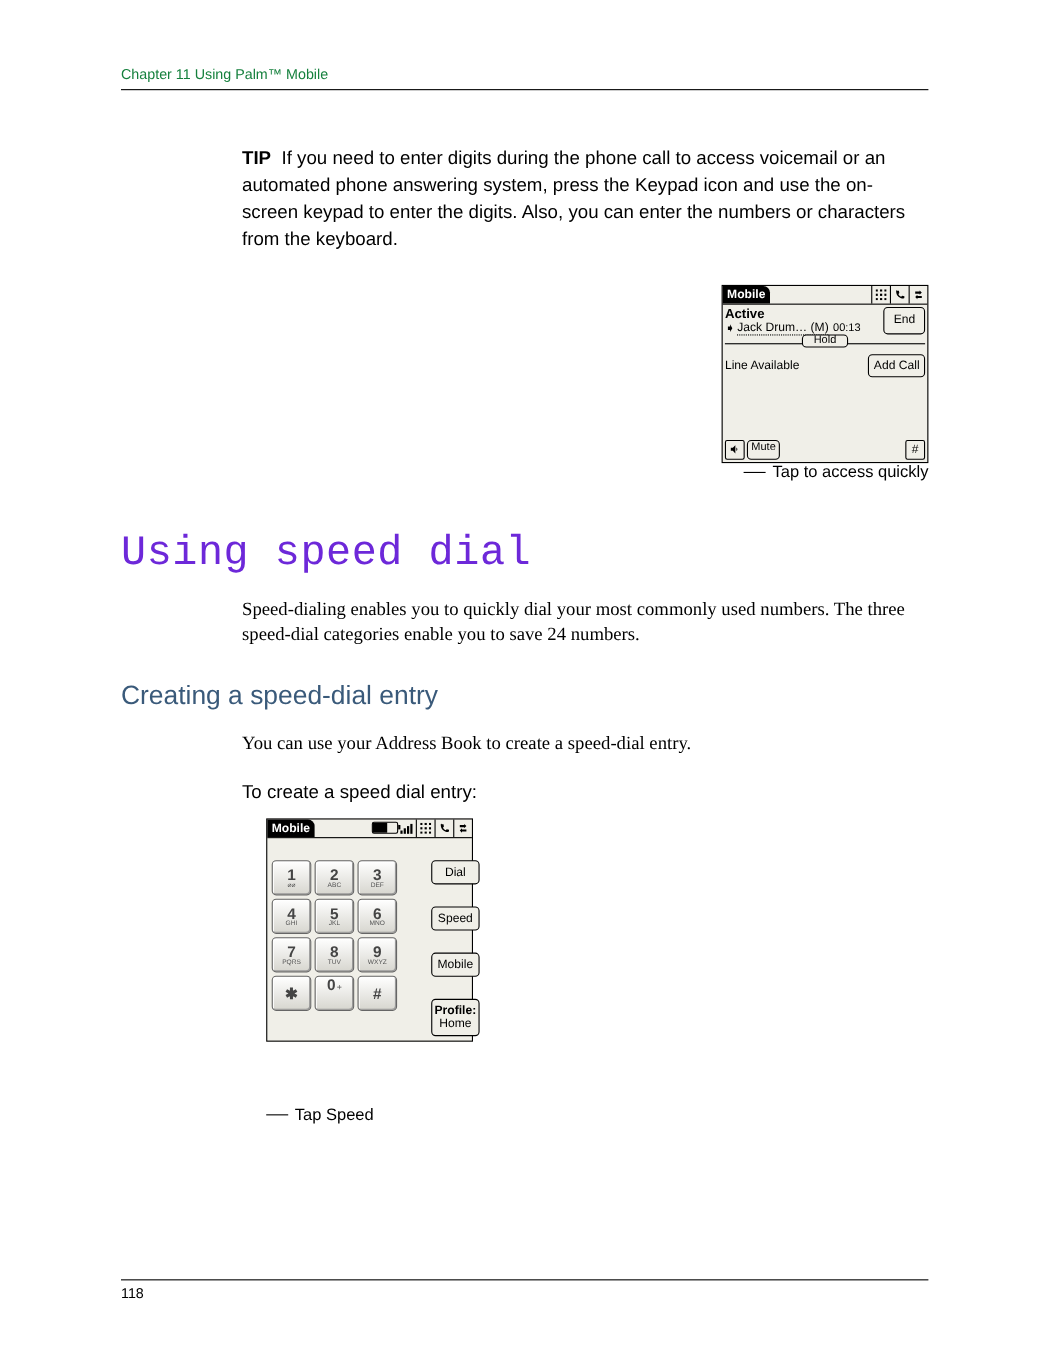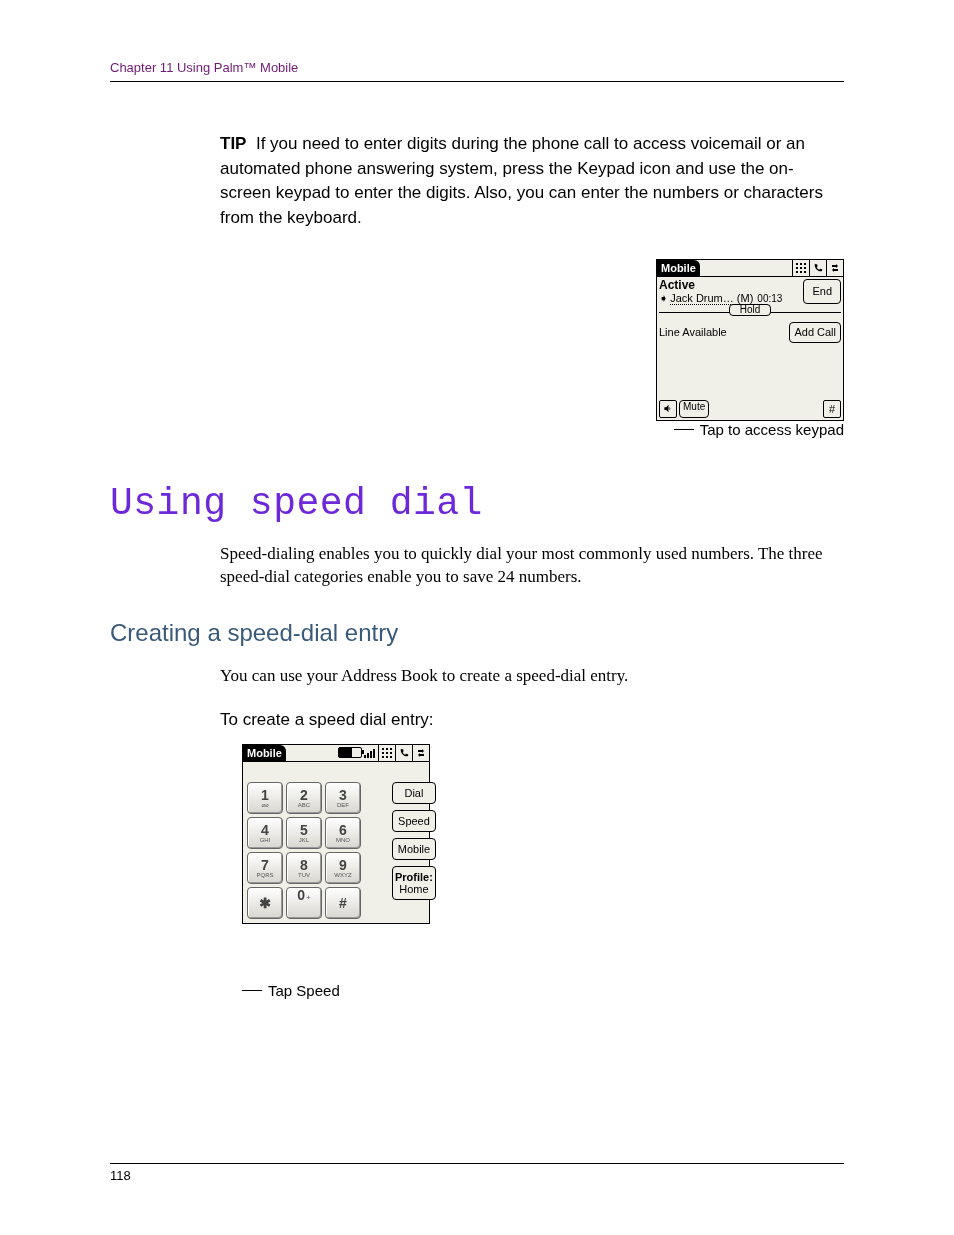--- a/index.html
+++ b/index.html
@@ -11,21 +11,21 @@
   }
   .page {
     width: 954px;
     height: 1235px;
     position: relative;
     box-sizing: border-box;
     padding: 60px 110px 60px 110px;
   }
   .running-head {
     font-size: 13px;
-    color: #701a75;
+    color: #15803d;
     border-bottom: 1px solid #000;
     padding-bottom: 6px;
     margin-bottom: 50px;
   }
   .body-col {
     margin-left: 110px; 
   }
   .tip {
     font-size: 17px;
     line-height: 1.45;
@@ -198,21 +198,21 @@
     background: linear-gradient(#fff,#d7d6cf);
     display:flex;
     flex-direction:column;
     align-items:center;
     justify-content:center;
     box-shadow: inset -1px -1px 0 #999, inset 1px 1px 0 #fff;
     line-height:1;
   }
   .key .digit { font-size:14px; font-weight:bold; color:#444; }
   .key .sub   { font-size:6px; color:#555; }
-  .side-btns { display:flex; flex-direction:column; gap:6px; flex:1;padding-left:25px; }
+  .side-btns { display:flex; flex-direction:column; gap:20px; flex:1;padding-left:25px; }
   .side-btn {
     border:1px solid #000;
     border-radius:4px;
     font-size:11px;
     padding:4px 2px;
     text-align:center;
     background:#f0efe8;
     line-height:1.1;
   }
   .side-btn b { font-weight:bold; }
@@ -314,21 +314,21 @@
                   <path fill="#000" d="M3 9v6h4l5 5V4L7 9H3zm13 3a4 4 0 0 0-2-3.5v7A4 4 0 0 0 16 12z"></path>
                 </svg>
             </div>
             <div class="palm-button" style="padding:1px 3px;font-size:10px;">Mute</div>
           </div>
           <div class="small-square">#</div>
         </div>
       </div>
       <div class="callout" style="margin-bottom:4px;">
         <div class="callout-line"></div>
-        <span>Tap to access keypad</span>
+        <span>Tap to access quickly</span>
       </div>
     </div>
   </div>
 
   <h1 class="section">Using speed dial</h1>
   <div class="body-col">
     <p class="body-text">Speed-dialing enables you to quickly dial your most commonly used numbers. The three speed-dial categories enable you to save 24 numbers.</p>
   </div>
 
   <h2 class="subsection">Creating a speed-dial entry</h2>

